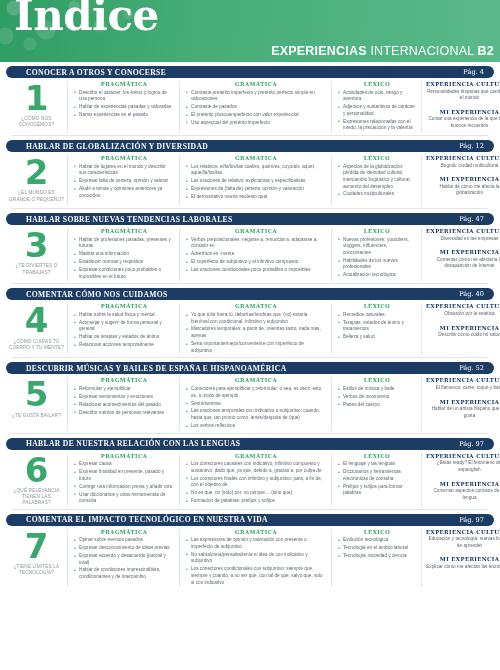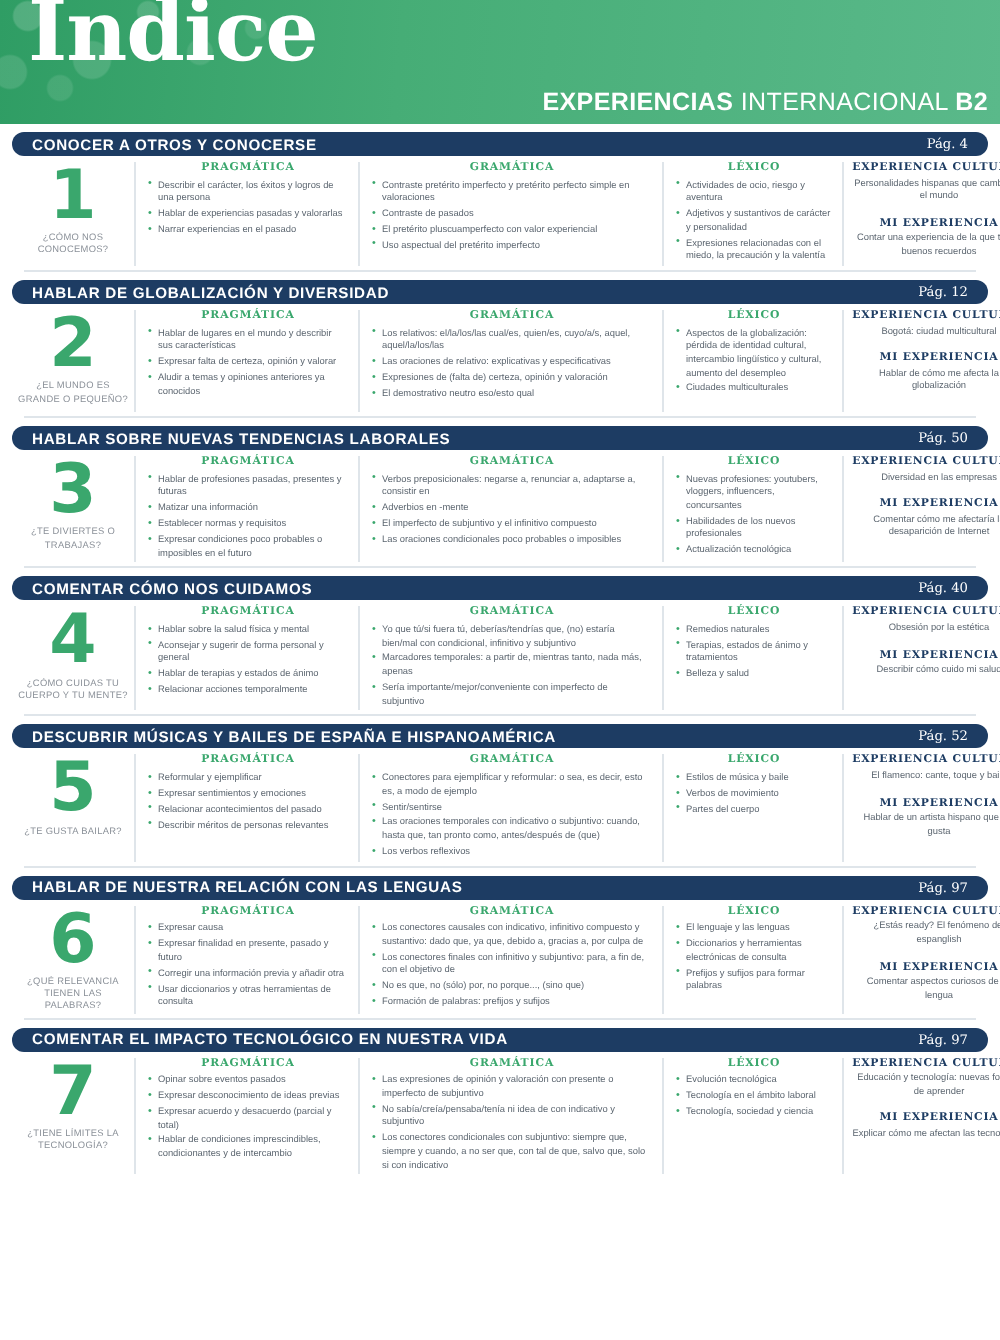--- a/index.html
+++ b/index.html
@@ -56,27 +56,28 @@
     position: relative;
     height: 12px;
     background: #1d3c63;
     border-radius: 6px;
     display: flex;
     align-items: center;
     justify-content: space-between;
     padding: 0 10px;
   }
   .unit-bar-title {
-    font-family: Liberation Sans, sans-serif;
+    font-family: Liberation Serif, serif;
     font-weight: bold;
     font-size: 7.6px;
     color: #ffffff;
     letter-spacing: .35px;
     white-space: nowrap;
     text-transform: uppercase;
+    margin-left: 10px;
   }
   .unit-bar-page {
     font-family: "DejaVu Serif", serif;
     font-size: 6.6px;
     color: #ffffff;
     white-space: nowrap;
   }
 
   .unit-body {
     display: flex;
@@ -276,21 +277,21 @@
             <div class="exp-head">MI EXPERIENCIA</div>
             <div class="exp-text">Hablar de cómo me afecta la globalización</div>
           </div>
         </div>
       </div>
     </div>
     <div class="unit-divider"></div>
     <div class="unit">
       <div class="unit-bar">
         <span class="unit-bar-title">HABLAR SOBRE NUEVAS TENDENCIAS LABORALES</span>
-        <span class="unit-bar-page">Pág. 50</span>
+        <span class="unit-bar-page">Pág. 47</span>
       </div>
       <div class="unit-body">
         <div class="col-num">
           <div class="unit-number">3</div>
           <div class="unit-question">¿TE DIVIERTES O TRABAJAS?</div>
         </div>
         <div class="col col-prag">
           <div class="col-head green">PRAGMÁTICA</div>
           <ul class="items">
             <li>Hablar de profesiones pasadas, presentes y futuras</li>

